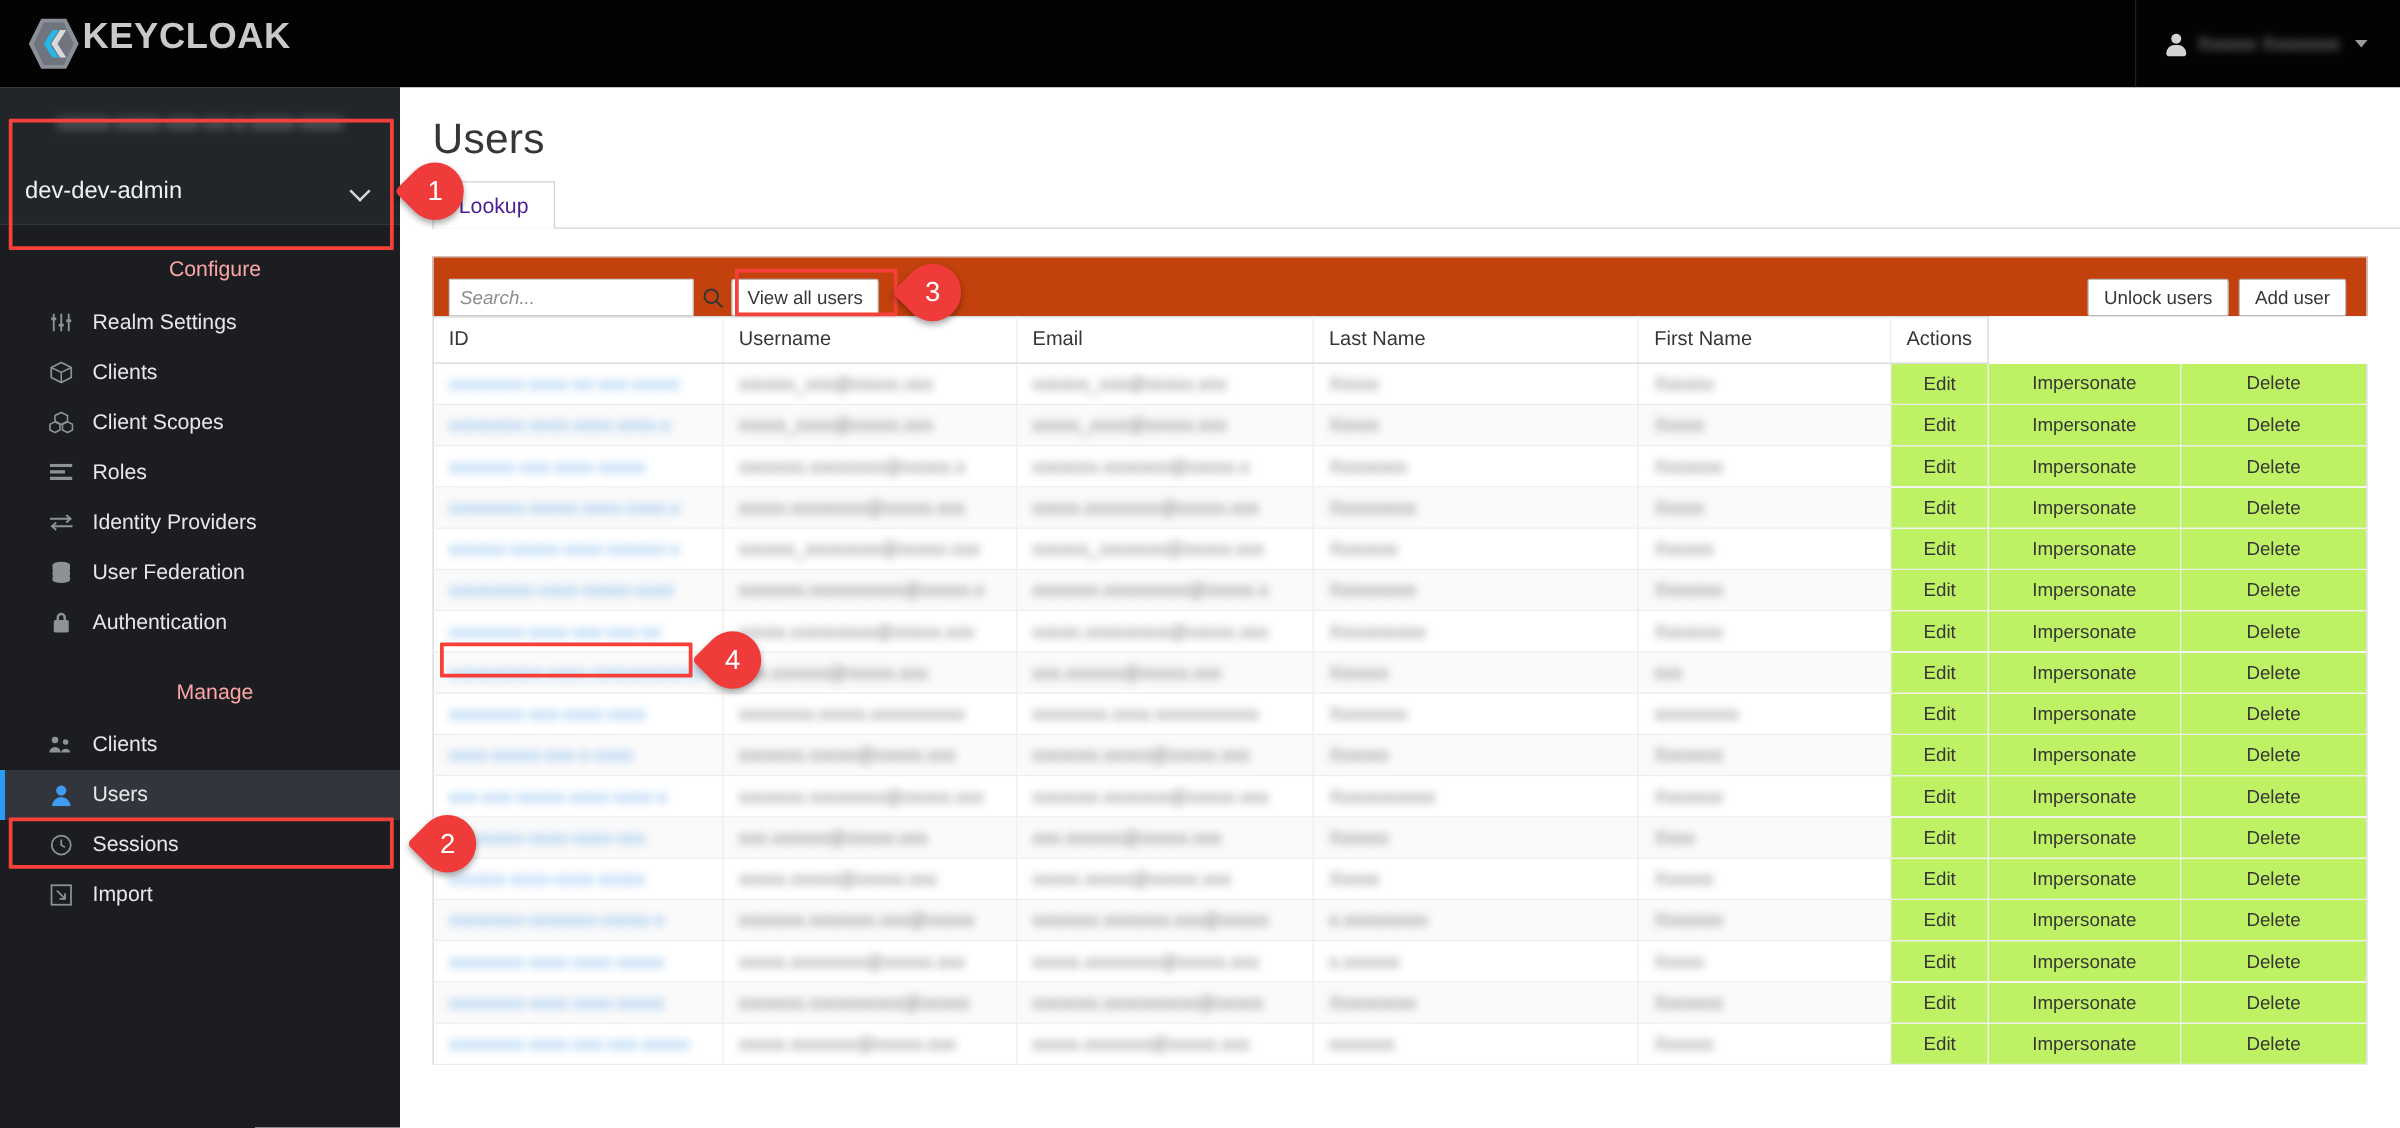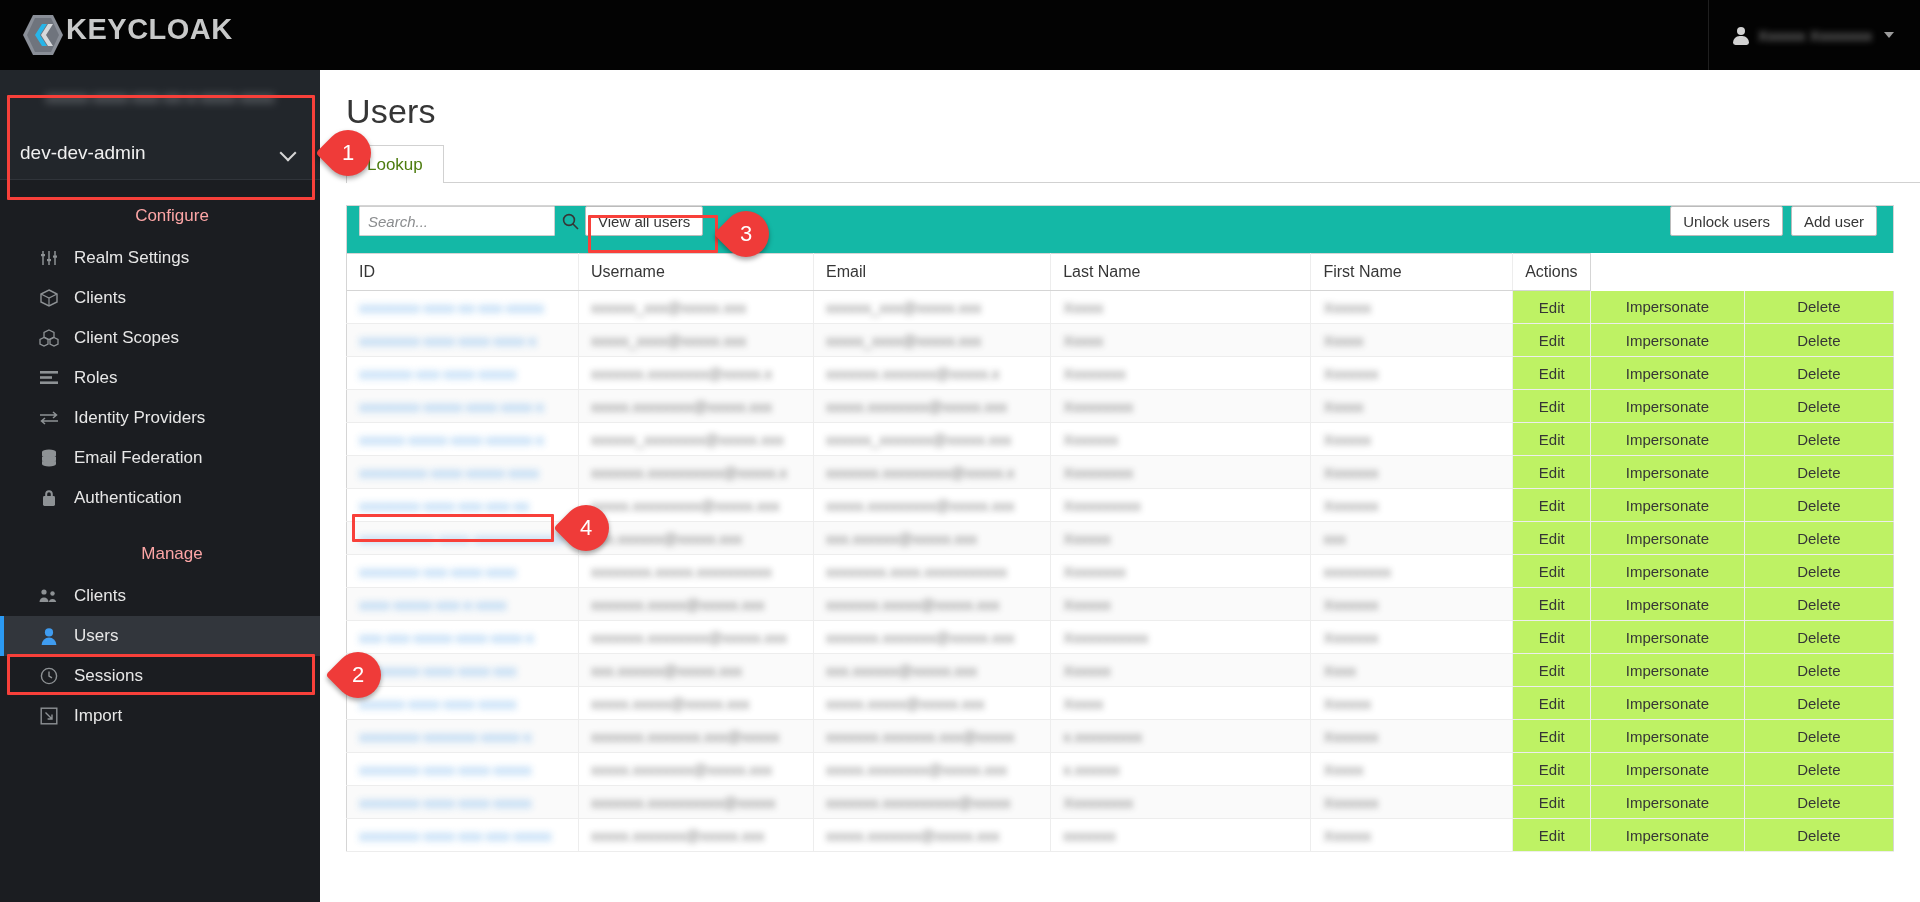--- a/index.html
+++ b/index.html
@@ -102,31 +102,31 @@
     font-size: 34px; color: #363636; font-weight: 300;
     padding: 22px 0 0 26px; letter-spacing: .2px;
   }
   .tabbar {
     margin: 14px 0 0 26px; height: 38px;
     border-bottom: 1px solid #d1d1d1;
     display: flex; align-items: stretch;
   }
   .tab {
     padding: 0 20px; display: flex; align-items: center;
-    font-size: 17px; color: #4d7c0f; cursor: pointer;
+    font-size: 17px; color: #4c1d95; cursor: pointer;
     border: 1px solid #d1d1d1; border-bottom: none;
     background: #fff; margin-bottom: -1px;
   }
 
   
   .panel { margin: 22px 26px 0 26px; }
   .toolbar {
-    display: flex; align-items: flex-start;
+    display: flex; align-items: flex-end;
     border: 1px solid #d5d5d5; border-bottom: none;
-    background: #14b8a6; height: 48px; padding: 0 10px;
+    background: #c2410c; height: 48px; padding: 0 10px;
   }
   .search-wrap { display: flex; align-items: center; margin-left: 2px; }
   .search-input {
     width: 196px; height: 30px;
     border: 1px solid #cfcfcf; border-radius: 1px;
     padding: 0 8px; font-size: 15px; color: #363636;
     font-family: "Liberation Sans", sans-serif;
     font-style: italic;
   }
   .search-input::placeholder { color: #8b8d8f; font-style: italic; }
@@ -290,21 +290,21 @@
       <svg width="16" height="18" viewBox="0 0 16 18" fill="currentColor">
         <ellipse cx="8" cy="3" rx="7" ry="2.6"></ellipse>
         <rect x="1" y="3" width="14" height="3.6"></rect>
           <ellipse cx="8" cy="6.6" rx="7" ry="2.4"></ellipse>
         <rect x="1" y="7.8" width="14" height="3.4"></rect>
           <ellipse cx="8" cy="11.2" rx="7" ry="2.4"></ellipse>
         <rect x="1" y="12.2" width="14" height="2.8"></rect>
           <ellipse cx="8" cy="15" rx="7" ry="2.4"></ellipse>
       </svg>
     </span>
-    <span class="lbl">Email Federation</span>
+    <span class="lbl">User Federation</span>
   </div>
 
   <div class="nav-item">
     <span class="ico">
       <svg width="14" height="18" viewBox="0 0 14 18" fill="currentColor">
         <path d="M3.2 7 V5 a3.8 3.8 0 0 1 7.6 0 V7 h-2 V5 a1.8 1.8 0 0 0-3.6 0 V7 Z"></path>
         <rect x="1" y="7" width="12" height="10" rx="1.4"></rect>
       </svg>
     </span>
     <span class="lbl">Authentication</span>

